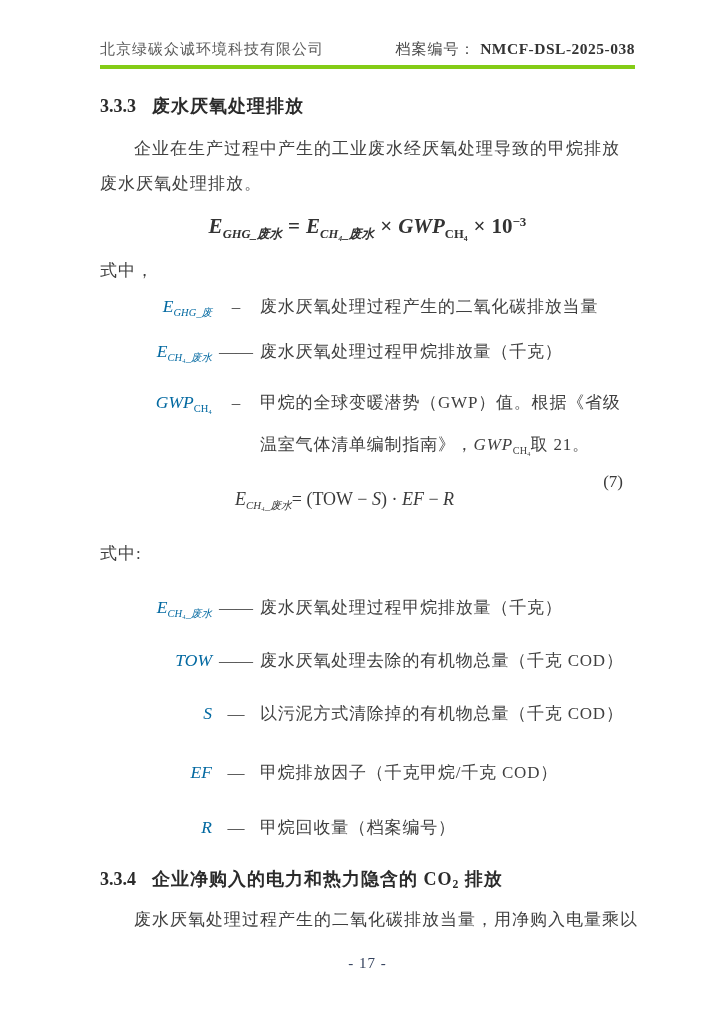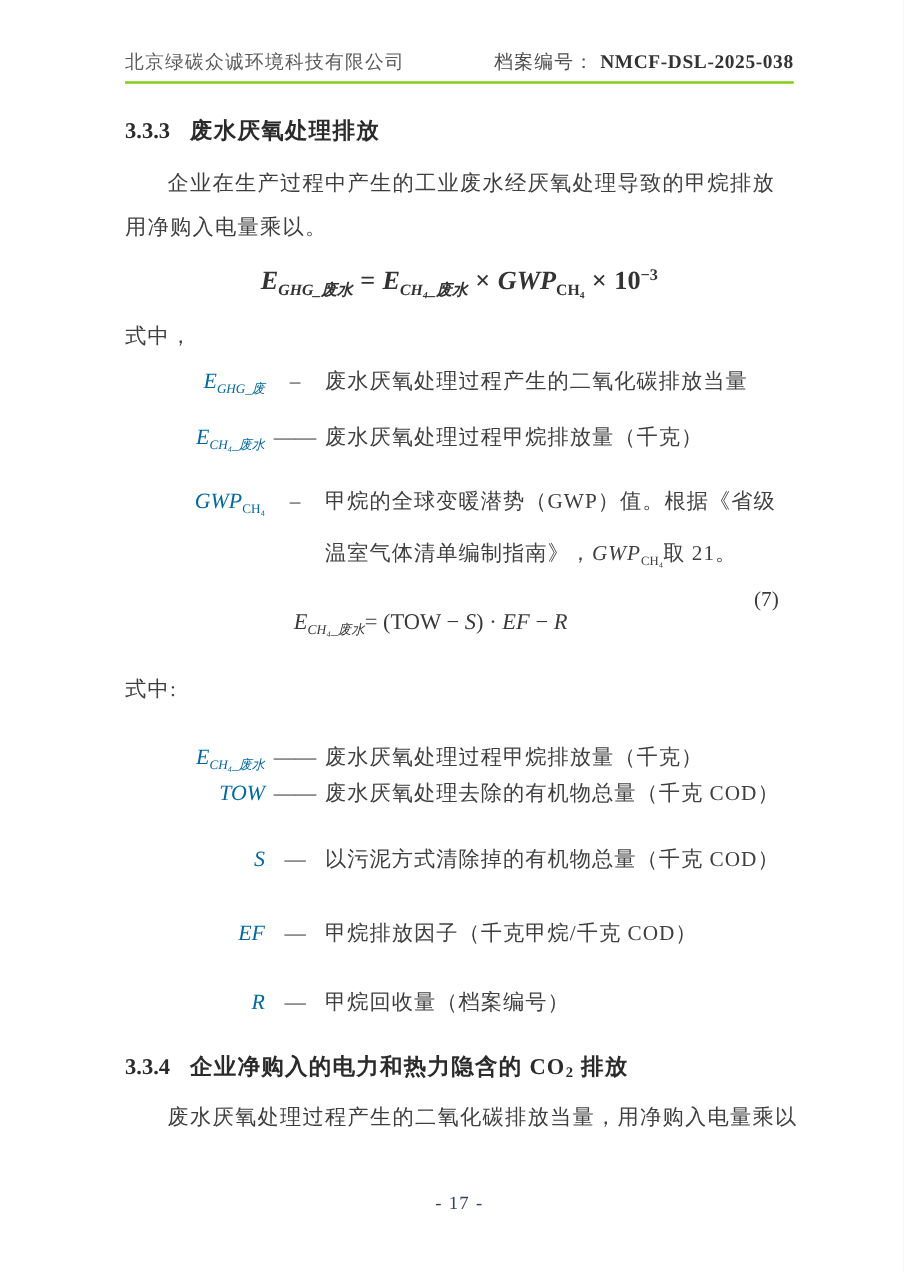--- a/index.html
+++ b/index.html
@@ -11,21 +11,21 @@
     box-sizing:border-box;
     padding:40px 88px 52px 100px;
     display:flex;flex-direction:column;
     overflow:hidden;
     font-family:"Liberation Serif","DejaVu Serif",serif;
     color:#3f3f3f;
   }
   
   .hdr{
     display:flex;justify-content:space-between;align-items:flex-end;
-    padding-bottom:6px;border-bottom:2px solid #84cc16;
+    padding-bottom:6px;border-bottom:4px solid #84cc16;
     font-size:15px;color:#5a5a5a;letter-spacing:1px;
   }
   .hdr .docnum{color:#4a4a4a;}
   .hdr .num{font-weight:bold;color:#333;letter-spacing:.5px;font-size:15.5px;}
   
   .h-sec{
     margin:24px 0 0 0;font-size:18px;font-weight:bold;color:#2b2b2b;
     letter-spacing:1px;line-height:26px;
   }
   .h-sec .secnum{margin-right:16px;letter-spacing:0;}
@@ -61,21 +61,21 @@
     font-size:17px;line-height:28px;letter-spacing:.8px;white-space:nowrap;
   }
   .defrow .sym{text-align:right;font-style:italic;font-size:17.5px;letter-spacing:0;color:#0369a1;}
   .defrow .dash{text-align:center;letter-spacing:0;}
   .defrow .desc{color:#3f3f3f;}
   .r1{margin-top:10px;}
   .r2{margin-top:16px;}
   .r3{margin-top:16px;}
   .r3 .desc .dl{display:block;line-height:42px;}
   .r4{margin-top:28px;}
-  .r5{}
+  .r5{margin-top:24px;}
   .r6{margin-top:24px;}
   .r7{margin-top:30px;}
   .r8{margin-top:26px;}
   .inmath{font-style:italic;}
   
   .footer{
     margin-top:auto;text-align:center;font-size:15px;color:#33415c;
     letter-spacing:1px;font-weight:500;
   }
   .h334 .subchar{font-size:0.65em;vertical-align:-0.25em;line-height:0;}
@@ -89,21 +89,21 @@
     <span class="company">北京绿碳众诚环境科技有限公司</span>
     <span class="docnum"><span>档案编号：</span>&nbsp;<span class="num">NMCF-DSL-2025-038</span></span>
   </div>
 
   <div class="h-sec">
     <span class="secnum">3.3.3</span><span>废水厌氧处理排放</span>
   </div>
 
   <div class="para">
     <span class="l1">企业在生产过程中产生的工业废水经厌氧处理导致的甲烷排放</span>
-    <span class="l2">用净购入电量乘以。</span>
+    <span class="l2">废水厌氧处理排放。</span>
   </div>
 
   <div class="formula f1"><span>E</span><sub class="msub">GHG_废水</sub><span class="up opgap">=</span><span>E</span><sub class="msub">CH₄_废水</sub><span class="up opgap">×</span><span>GWP</span><sub class="msub up">CH₄</sub><span class="up opgap">×</span><span class="up">10</span><sup class="msup up">−3</sup></div>
 
   <div class="where">式中，</div>
 
   <div class="defrow r1">
     <span class="sym"><span>E</span><sub class="msub">GHG_废</sub></span>
     <span class="dash">–</span>
     <span class="desc">废水厌氧处理过程产生的二氧化碳排放当量</span>

